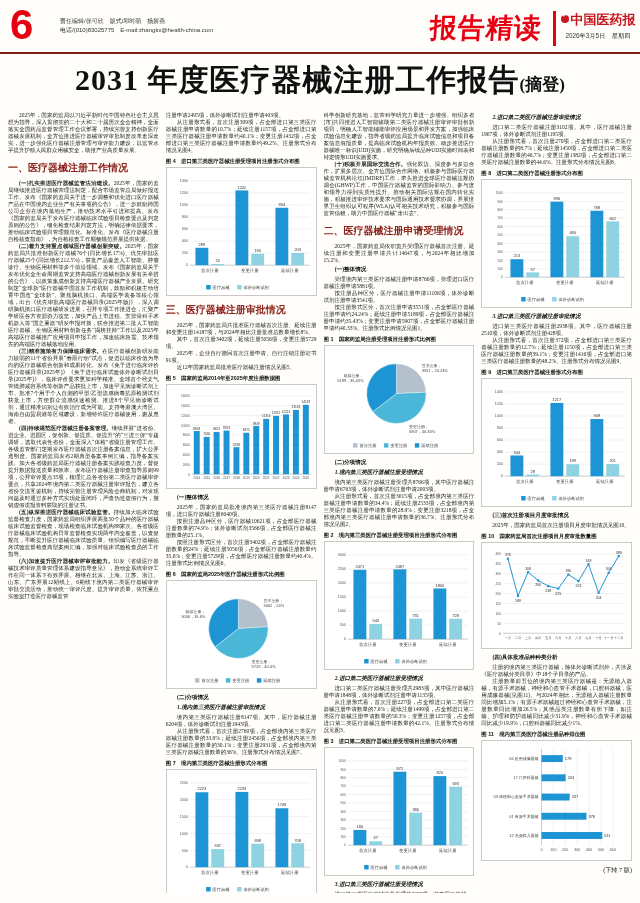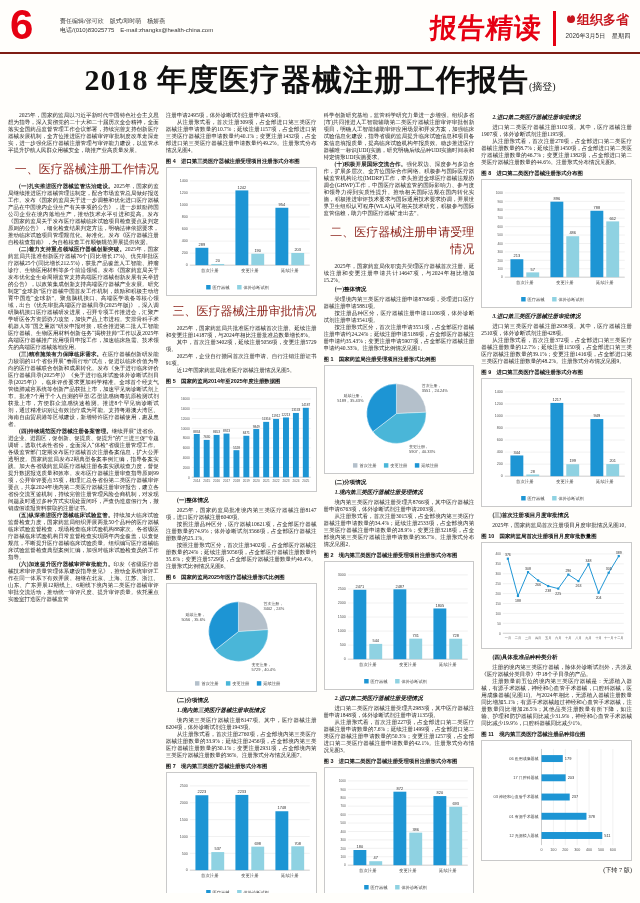--- a/index.html
+++ b/index.html
@@ -17,28 +17,28 @@
   .mast{position:absolute;left:560px;top:11px;width:76px;text-align:center;
         font-size:13px;font-weight:bold;color:#c7161e;white-space:nowrap;}
   .mlogo{display:inline-block;width:8px;height:8px;border-radius:50%;background:#c7161e;
          margin-right:2px;vertical-align:1px;position:relative;}
   .mlogo::after{content:"+";position:absolute;left:1.5px;top:-3.5px;color:#fff;font-size:7px;font-weight:bold;}
   .date{position:absolute;left:558px;top:32px;width:80px;text-align:center;
         font-family:"Liberation Sans",sans-serif;font-size:6.3px;color:#333;}
   
   .title{position:absolute;left:0;top:60px;width:100%;text-align:center;
          font-weight:bold;font-size:30px;line-height:40px;color:#101010;letter-spacing:1px;}
-  .tsuf{font-size:10px;font-weight:normal;letter-spacing:0;}
+  .tsuf{font-size:17px;font-weight:bold;letter-spacing:0;}
   
   .cols{position:absolute;left:8px;right:8px;top:112px;bottom:10px;display:flex;gap:7px;}
   .col{flex:1 1 0;overflow:hidden;}
   .body-p{margin:0;font-size:5.5px;line-height:7px;text-align:justify;text-indent:2em;color:#1c1c1c;}
   .body-p.ni{text-indent:0;}
   .body-p b{font-weight:bold;}
-  .lead{font-size:12px;font-weight:normal;color:#8d241c;text-align:right;margin:7px 0 5px;}
+  .lead{font-size:10px;font-weight:bold;color:#8d241c;text-align:left;margin:7px 0 5px;}
   .sh{font-size:5.6px;font-weight:bold;margin:2px 0;text-indent:2em;color:#111;}
   .sn{font-size:5.6px;font-weight:bold;font-style:italic;margin:2px 0;text-indent:2em;color:#111;}
   .fig{margin:4px 0 5px;}
   .fig-title{font-family:"Liberation Sans",sans-serif;font-size:5.4px;font-weight:bold;
              color:#111;margin:0 0 2px;line-height:7px;}
   .fig-box{border:1px solid #c9c9c9;background:#fff;padding:2px;}
   .fig-box svg{display:block;}
   .note{font-size:6.2px;text-align:right;margin-top:4px;color:#111;}
 </style>
 </head>
@@ -46,25 +46,25 @@
 
 <div class="page">
   <div class="hdr">
     <div class="pnum">6</div>
     <div class="ed">
       <div>责任编辑/张可欣　版式/邓时萌　杨娇燕</div>
       <div>电话/(010)83025775　E-mail:zhangkx@health-china.com</div>
     </div>
     <div class="badge">报告精读</div>
     <div class="vrule"></div>
-    <div class="mast"><span class="mlogo"></span><span>组织多省</span></div>
+    <div class="mast"><span class="mlogo"></span><span>中国医药报</span></div>
     <div class="date">2026年3月5日　星期四</div>
   </div>
 
-  <div class="title"><span>2018 年度医疗器械注册工作报告</span><span class="tsuf">(摘登)</span></div>
+  <div class="title"><span>2031 年度医疗器械注册工作报告</span><span class="tsuf">(摘登)</span></div>
 
   <div id="cols" class="cols">
       <div class="col">
         <p class="body-p">2025年，国家药监局以习近平新时代中国特色社会主义思想为指导，深入贯彻党的二十大和二十届历次全会精神，全面落实全国药品监督管理工作会议部署，持续完善支持创新医疗器械发展机制，全方位推进医疗器械审评审批制度改革走深走实，进一步强化医疗器械注册管理与审评能力建设，以监管水平提升护航人民群众用械安全，助推产业高质量发展。</p>
         <div class="lead">一、医疗器械注册工作情况</div>
         <p class="body-p"><b>(一)扎实推进医疗器械监管法治建设。</b>2025年，国家药监局继续推进医疗器械管理法制定，配合市场监管总局做好报送工作。发布《国家药监局关于进一步调整和优化进口医疗器械产品在中国境内企业生产有关事项的公告》，进一步鼓励跨国公司企业在境内落地生产，推动技术水平引进和提高。发布《国家药监局关于发布医疗器械临床试验项目检查要点及判定原则的公告》，细化检查结果判定方法，明确法律依据要求，推动临床试验项目管理规范化、标准化。发布《医疗器械注册自检核查指南》，为自检核查工作顺畅规范开展提供依据。</p>
         <p class="body-p"><b>(二)着力支持重点领域医疗器械创新突破。</b>2025年，国家药监局共批准创新医疗器械76个(同比增长17%)、优先审批医疗器械25个(同比增长212.5%)，获批产品覆盖人工智能、肿瘤诊疗、生物医用材料等多个前沿领域。发布《国家药监局关于发布优化全生命周期监管支持高端医疗器械创新发展有关举措的公告》，以政策集成创新支持高端医疗器械产业发展。研究制定“全球新”医疗器械中国首发工作机制，鼓励和积极主动培育中国造“全球新”。聚焦脑机接口、高端医学装备等核心领域，出台《优先审批高端医疗器械目录(2025年版)》，深入调研脑机接口医疗器械研发进展，召开专项工作推进会，汇聚产学研医各方资源协力攻坚，加快产品上市进程。安排骨科手术机器人等“国之重器”研发申报对接，联合推进第二批人工智能医疗器械、生物医用材料创新任务“揭榜挂帅”工作以及2025年高端医疗器械推广应用项目申报工作，加速临床急需、技术领先的高端医疗器械落地应用。</p>
         <p class="body-p"><b>(三)精准施策有力保障临床需求。</b>在医疗器械创新研发能力较弱的11个省份开展“春雨行动”试点，促进以临床价值为导向的医疗器械联合创新和成果转化。发布《免于进行临床评价医疗器械目录(2025年)》《免于进行临床试验体外诊断试剂目录(2025年)》，临床评价要求更加科学精准。全球首个经支气管镜肺减容系统等创新产品获批上市，加速罕见病诊断试剂上市。批准7个用于个人自测的甲型/乙型流感病毒抗原检测试剂获批上市，方便群众流感快速检测。推进8个罕见病诊断试剂，通过精准识别让有效治疗成为可能。支持粤港澳大湾区、海南自由贸易港等区域建设，新增特许医疗器械使用，惠及患者。</p>
         <p class="body-p"><b>(四)持续规范医疗器械注册备案管理。</b>继续开展“进省份、进企业、进园区，促创新、促提质、促提升”的“三进三促”专题调研，选取代表性省份，全面深入“体检”省级注册管理工作。各级监管部门定期发布医疗器械首次注册备案信息，扩大公开透明度。国家药监局发布2期典型备案事例汇编，指导备案实践。加大各省级药监局医疗器械注册备案实践核查力度，督促提升数据报送质量和效率。发布医疗器械注册审查指导原则99项，公开审评要点35项，梳理汇总各省份第二类医疗器械审评要点，共享2024年境内第二类医疗器械注册审评报告，建立各省份交流互鉴机制，持续完善注册管理风险会商机制，对发现问题及时通过多种方式实现处置闭环，严查伪造虚假行为，撤销虚假谎报资料获取的注册证书。</p>
         <p class="body-p"><b>(五)纵深推进医疗器械临床试验监管。</b>持续加大临床试验监督检查力度，国家药监局组织开展两批50个品种的医疗器械临床试验监督检查，现场检查临床试验机构88家次。各省级医疗器械临床试验机构日常监督检查实现两年内全覆盖，以查促规范，不断提升医疗器械临床试验质量。组织编写医疗器械临床试验监督检查典型案例汇编，加强对临床试验检查员的工作指导。</p>

